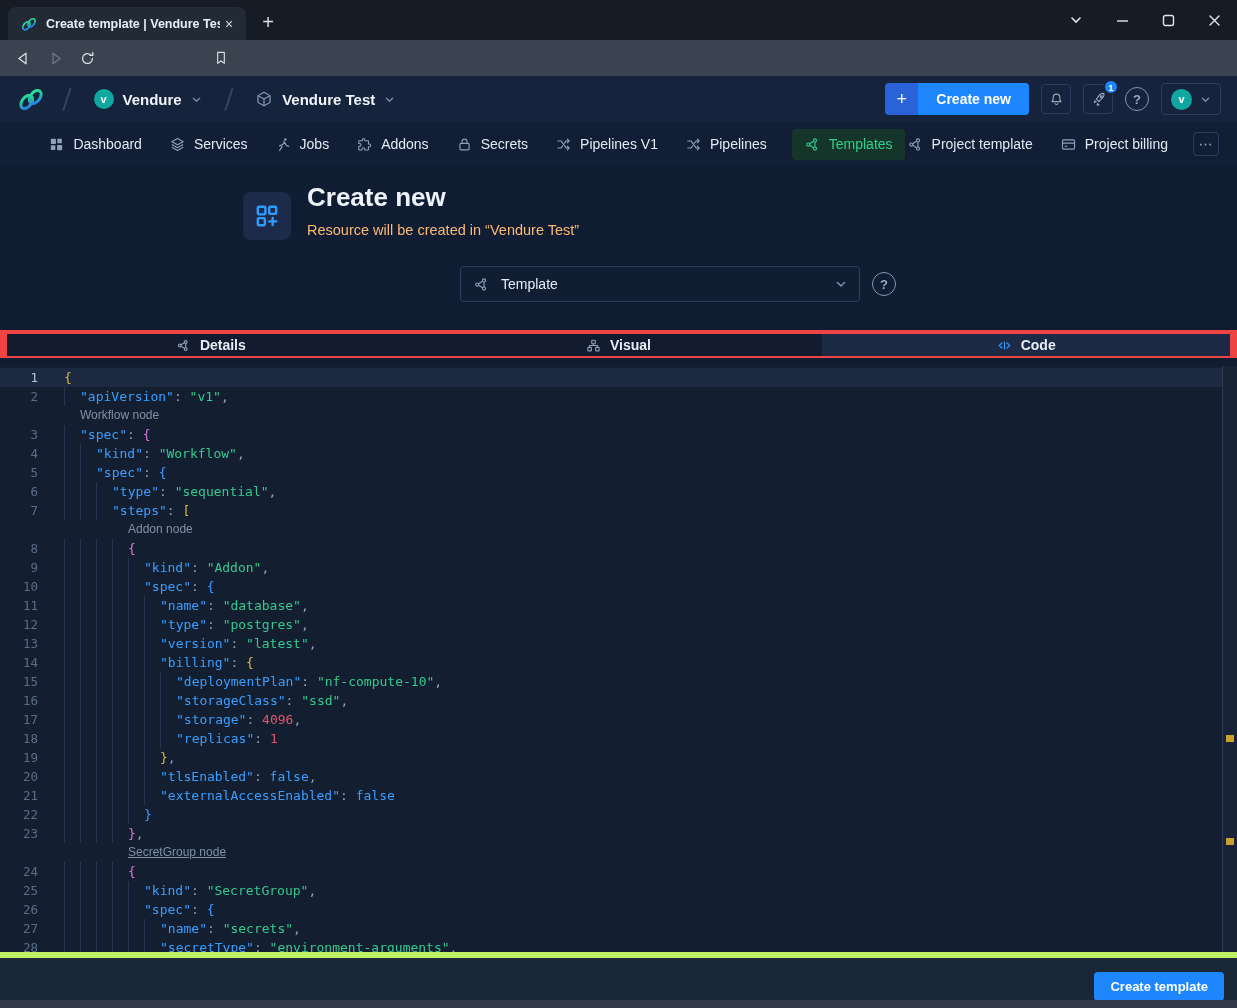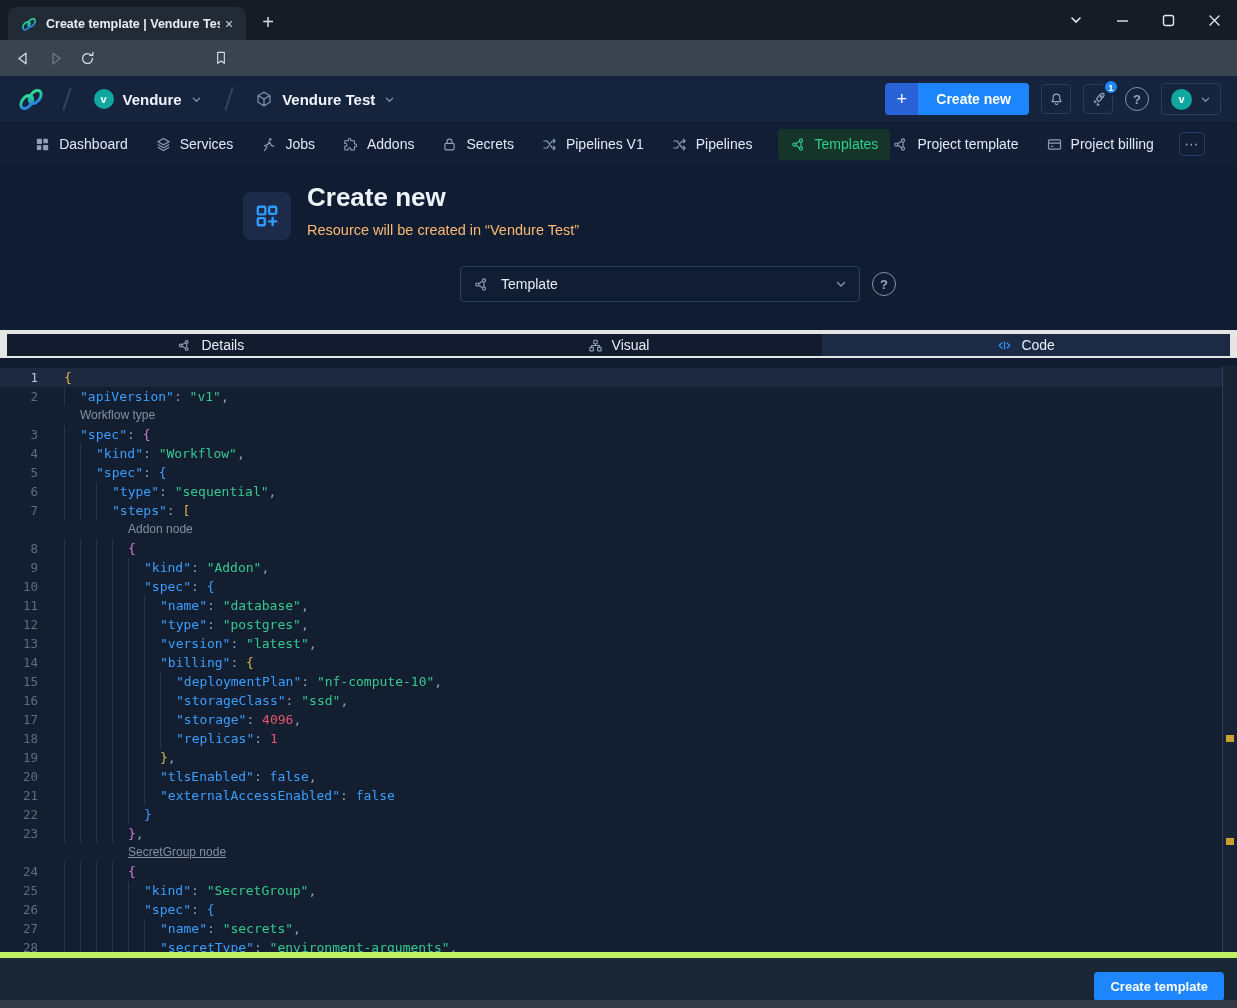--- a/index.html
+++ b/index.html
@@ -55,40 +55,40 @@
               display:flex; align-items:center; justify-content:center; position:relative; }
   .badge { position:absolute; top:-6px; right:-7px; min-width:16px; height:16px; border-radius:8px; background:#1d86ff;
            border:2px solid #16233d; color:#fff; font-size:9.5px; font-weight:700; display:flex; align-items:center; justify-content:center; }
   .help-circle { width:24px; height:24px; border:1.5px solid #8496ae; border-radius:50%; color:#97a8c0;
                  font-size:13px; font-weight:700; display:flex; align-items:center; justify-content:center; }
   .avatar-pill { height:32px; border:1px solid #2c3c5e; border-radius:4px; display:flex; align-items:center; gap:8px; padding:0 9px; }
   .avatar-md { width:21px; height:21px; border-radius:50%; background:#0fa7a0; color:#fff; font-size:11px; font-weight:700;
                display:flex; align-items:center; justify-content:center; }
 
   .app-nav { position:absolute; left:0; top:46px; width:100%; height:44px; background:#121e36;
-             display:flex; align-items:center; justify-content:center; padding:0 18px; }
+             display:flex; align-items:center; justify-content:flex-end; padding:0 18px; }
   .nav-group { display:flex; align-items:center; gap:23px; }
   .nav-item { display:flex; align-items:center; gap:8px; color:#e2e9f3; font-size:14px; font-weight:400; padding:7px 2px; }
   .nav-item svg, .nav-item .nicon { color:#8fa0b8; }
   .nav-item.active { background:#15352b; border-radius:4px; padding:7px 12px; color:#2fd08c; }
   .nav-item.active svg { color:#2fd08c; }
   .more-btn { width:26px; height:24px; border:1px solid #2c3c5e; border-radius:4px; color:#97a8c0;
               font-size:14px; letter-spacing:1px; display:flex; align-items:center; justify-content:center; }
 
   .hero { position:absolute; left:0; top:90px; width:100%; height:164px; background:#101c31; }
   .hero-tile { position:absolute; left:243px; top:26px; width:48px; height:48px; background:#1c2b4a; border-radius:8px;
                display:flex; align-items:center; justify-content:center; color:#2f9bff; }
   .hero-title { position:absolute; left:307px; top:16px; color:#eef3f9; font-size:26px; font-weight:600; }
   .hero-sub { position:absolute; left:307px; top:56px; color:#fdba74; font-size:14.5px; }
   .selector { position:absolute; left:460px; top:100px; width:400px; height:36px; background:#111d33;
               border:1px solid #2e3f63; border-radius:4px; display:flex; align-items:center; padding:0 12px; gap:11px; }
   .selector .val { flex:1; color:#e6edf6; font-size:14px; font-weight:400; }
   .sel-help { position:absolute; left:872px; top:106px; }
 
-  .tabstrip-wrap { position:absolute; left:0; top:254px; width:100%; height:28px; background:#e5e5e5; }
+  .tabstrip-wrap { position:absolute; left:0; top:254px; width:100%; height:28px; background:#ef4444;font-weight:bold; }
   .tabstrip { position:absolute; left:7px; right:7px; top:4px; bottom:2px; background:#121c2e; display:flex; }
   .ed-tab { flex:1; display:flex; align-items:center; justify-content:center; gap:9px; color:#e6edf6; font-size:14px; }
   .ed-tab svg { color:#8fa0b8; }
   .ed-tab.active { background:#1c2a45; }
   .ed-tab.active svg { color:#2f9bff; }
 
   
   .editor { position:absolute; left:0; top:290px; width:100%; height:586px; background:#131f30; overflow:hidden; }
   .code-lines { position:absolute; left:0; top:2px; right:15px; font-family:"DejaVu Sans Mono", monospace; font-size:13px; }
   .code-row { display:flex; height:19px; line-height:19px; white-space:pre; }
@@ -462,21 +462,21 @@
             </svg>
           <span>Code</span>
         </div>
       </div>
     </div>
 
     <div class="editor">
       <div class="code-lines">
           <div class="code-row active"><span class="ln">1</span><span class="code"><span class="tk-b1">{</span></span></div>
           <div class="code-row"><span class="ln">2</span><span class="code"><span class="guide"></span><span class="tk-key">"apiVersion"</span><span class="tk-pun">: </span><span class="tk-str">"v1"</span><span class="tk-pun">,</span></span></div>
-          <div class="code-row"><span class="ln"></span><span class="code"><span class="widget-label" style="margin-left: 16px;">Workflow type</span></span></div>
+          <div class="code-row"><span class="ln"></span><span class="code"><span class="widget-label" style="margin-left: 16px;">Workflow node</span></span></div>
           <div class="code-row"><span class="ln">3</span><span class="code"><span class="guide"></span><span class="tk-key">"spec"</span><span class="tk-pun">: </span><span class="tk-b2">{</span></span></div>
           <div class="code-row"><span class="ln">4</span><span class="code"><span class="guide"></span><span class="guide"></span><span class="tk-key">"kind"</span><span class="tk-pun">: </span><span class="tk-str">"Workflow"</span><span class="tk-pun">,</span></span></div>
           <div class="code-row"><span class="ln">5</span><span class="code"><span class="guide"></span><span class="guide"></span><span class="tk-key">"spec"</span><span class="tk-pun">: </span><span class="tk-b3">{</span></span></div>
           <div class="code-row"><span class="ln">6</span><span class="code"><span class="guide"></span><span class="guide"></span><span class="guide"></span><span class="tk-key">"type"</span><span class="tk-pun">: </span><span class="tk-str">"sequential"</span><span class="tk-pun">,</span></span></div>
           <div class="code-row"><span class="ln">7</span><span class="code"><span class="guide"></span><span class="guide"></span><span class="guide"></span><span class="tk-key">"steps"</span><span class="tk-pun">: </span><span class="tk-b1">[</span></span></div>
           <div class="code-row"><span class="ln"></span><span class="code"><span class="widget-label" style="margin-left: 64px;">Addon node</span></span></div>
           <div class="code-row"><span class="ln">8</span><span class="code"><span class="guide"></span><span class="guide"></span><span class="guide"></span><span class="guide"></span><span class="tk-b2">{</span></span></div>
           <div class="code-row"><span class="ln">9</span><span class="code"><span class="guide"></span><span class="guide"></span><span class="guide"></span><span class="guide"></span><span class="guide"></span><span class="tk-key">"kind"</span><span class="tk-pun">: </span><span class="tk-str">"Addon"</span><span class="tk-pun">,</span></span></div>
           <div class="code-row"><span class="ln">10</span><span class="code"><span class="guide"></span><span class="guide"></span><span class="guide"></span><span class="guide"></span><span class="guide"></span><span class="tk-key">"spec"</span><span class="tk-pun">: </span><span class="tk-b3">{</span></span></div>
           <div class="code-row"><span class="ln">11</span><span class="code"><span class="guide"></span><span class="guide"></span><span class="guide"></span><span class="guide"></span><span class="guide"></span><span class="guide"></span><span class="tk-key">"name"</span><span class="tk-pun">: </span><span class="tk-str">"database"</span><span class="tk-pun">,</span></span></div>

